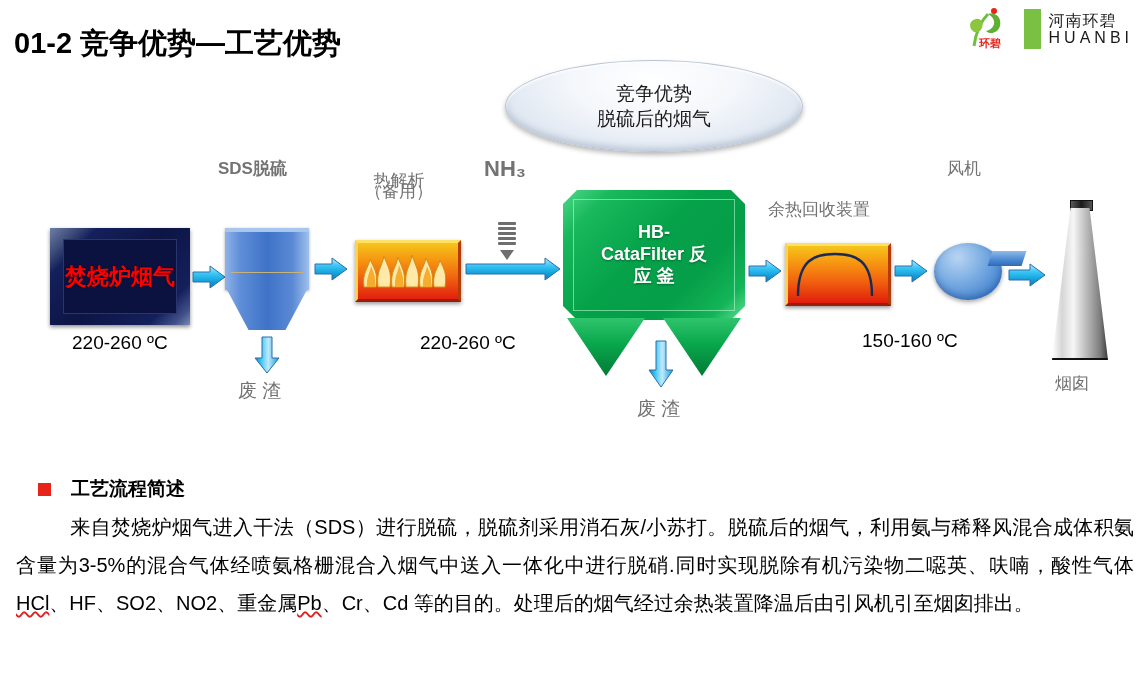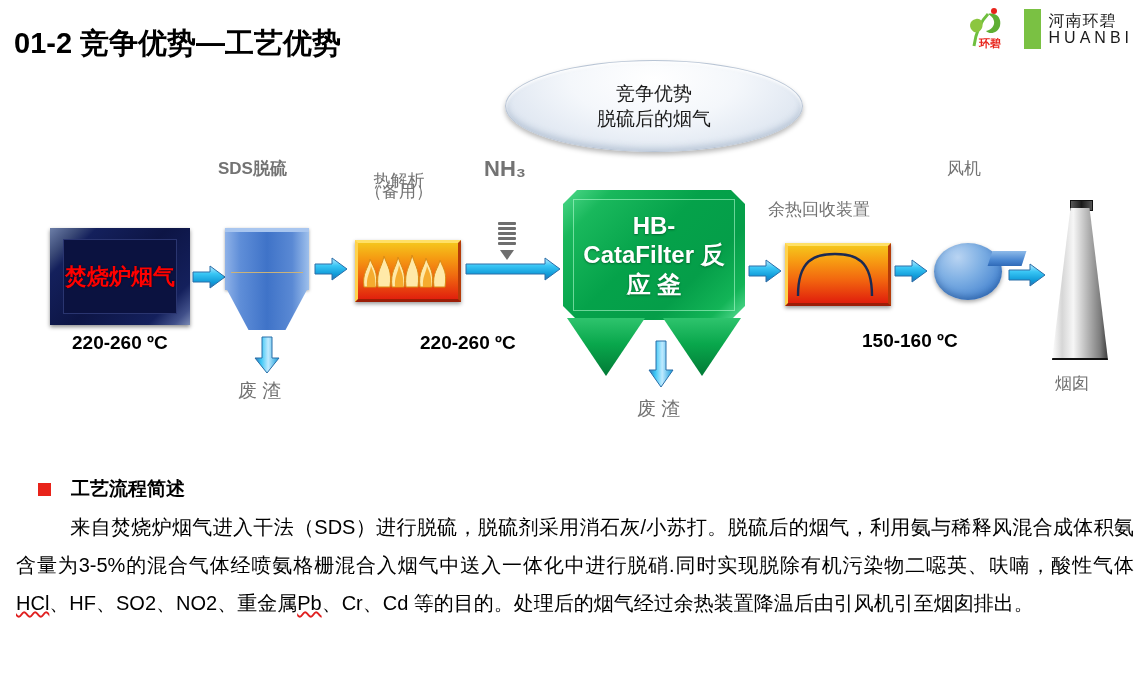--- a/index.html
+++ b/index.html
@@ -36,21 +36,21 @@
     box-shadow:0 3px 5px rgba(0,0,0,.28), inset 0 2px 3px rgba(255,255,255,.95),
                inset 0 -3px 6px rgba(140,160,185,.45);
     display:flex;flex-direction:column;align-items:center;justify-content:center;
     text-align:center;line-height:1.32;font-size:19px;color:#1a1a1a;
   }
 
   
   .lbl{position:absolute;font-size:17px;color:#737373;white-space:nowrap;}
   .lbl.b{font-weight:bold;}
   .lbl.c{text-align:center;}
-  .temp{position:absolute;font-size:19px;font-weight:bold;color:#000;white-space:nowrap;}
+  .temp{position:absolute;font-size:19px;font-weight:normal;color:#000;white-space:nowrap;}
 
   
   .incin{
     position:absolute;left:50px;top:228px;width:140px;height:97px;
     background:linear-gradient(135deg,#6d7fa8 0%,#3b4a77 12%,#14205c 20%,#0d1545 50%,#14205c 82%,#41508a 93%,#7b8bb4 100%);
     box-shadow:0 2px 4px rgba(0,0,0,.45);
   }
   .incin::after{
     content:"";position:absolute;left:13px;top:11px;right:13px;bottom:11px;
     background:#0b1240;border:1px solid #2a3570;
@@ -100,21 +100,21 @@
     clip-path:polygon(14px 0,168px 0,182px 14px,182px 116px,168px 130px,14px 130px,0 116px,0 14px);
     box-shadow:0 3px 5px rgba(0,0,0,.35);
   }
   .reactor-body::after{
     content:"";position:absolute;left:10px;top:9px;right:10px;bottom:9px;
     border:1px solid rgba(190,255,215,.55);
   }
   .reactor-txt{
     position:absolute;left:0;top:0;width:182px;height:130px;z-index:4;
     display:flex;align-items:center;justify-content:center;text-align:center;
-    color:#ffffff;font-size:24px;font-weight:bold;line-height:1.22;
+    color:#ffffff;font-size:18px;font-weight:bold;line-height:1.22;
     text-shadow:0 1px 2px rgba(0,60,25,.55);
   }
   .hopper{
     position:absolute;top:128px;width:78px;height:58px;
     background:linear-gradient(180deg,#2ec46d 0%,#09a74c 45%,#027a36 100%);
     clip-path:polygon(0 0,100% 0,50% 100%);
     filter:drop-shadow(0 2px 2px rgba(0,0,0,.3));
   }
   .hopper.l{left:4px;}
   .hopper.r{left:100px;}

